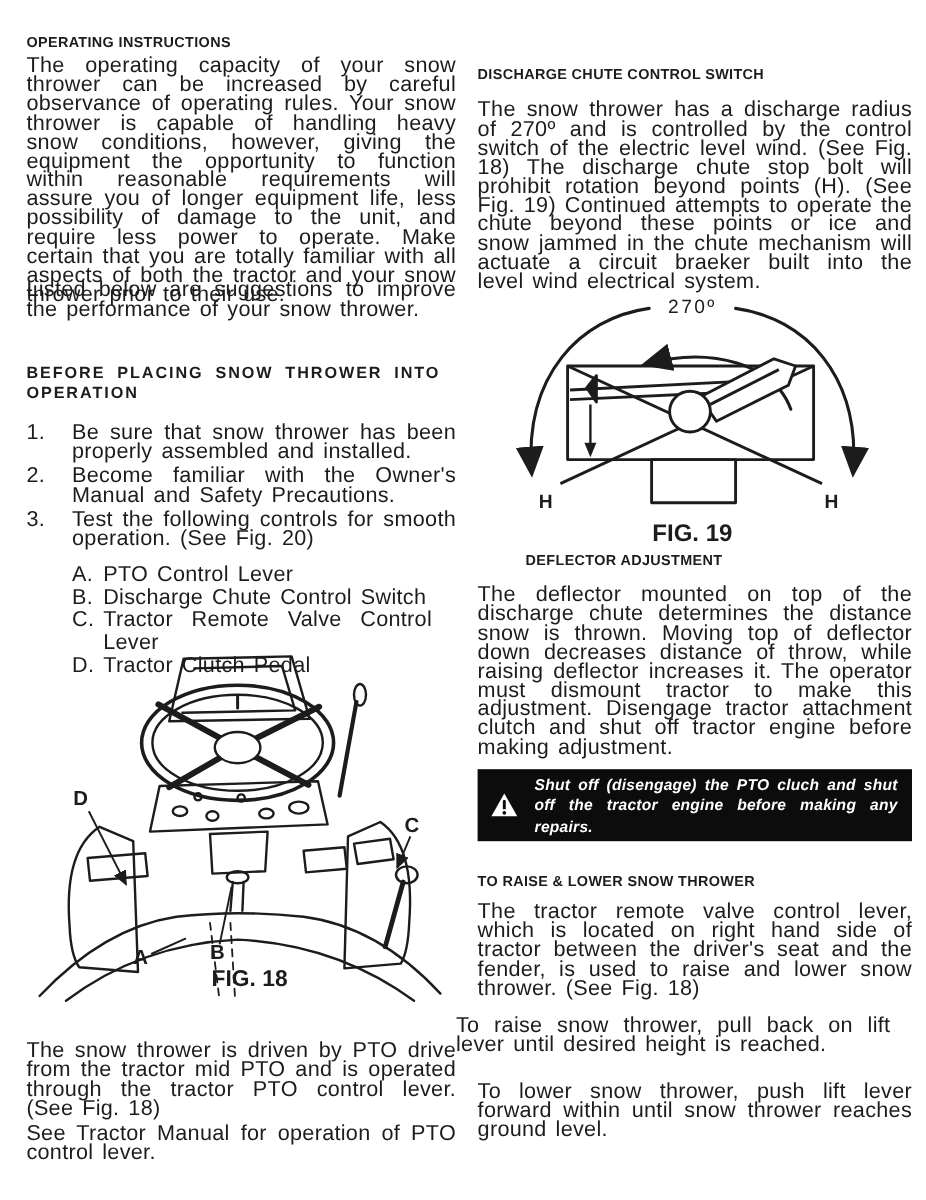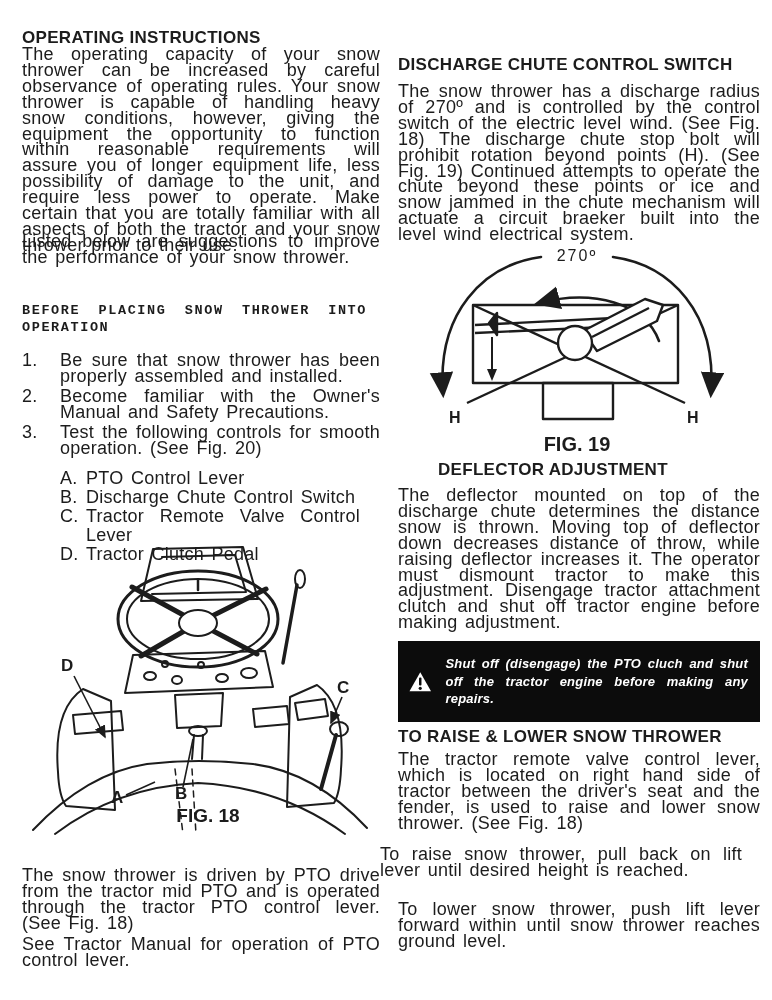--- a/index.html
+++ b/index.html
@@ -5,21 +5,21 @@
   html,body { margin:0; padding:0; background:#ffffff; }
   .page {
     position:relative; width:772px; height:1000px; background:#ffffff;
     font-family:"Liberation Sans", sans-serif; color:#1c1c1c; overflow:hidden;
   }
   .blk { position:absolute; }
   .body-text {
     font-size:18px; line-height:15.9px; text-align:justify;
     letter-spacing:0.25px; word-spacing:2.2px;
   }
-  .head { font-weight:700; font-size:17px; letter-spacing:0.3px; }
+  .head { font-weight:700; font-size:12px; letter-spacing:0.3px; }
   .head-wide { font-weight:700; font-size:13.5px; letter-spacing:1.6px; word-spacing:4px; line-height:16.5px; text-align:justify; }
   .list .row { display:grid; grid-template-columns:38px 1fr; margin-bottom:4px; }
   .list .row .txt { text-align:justify; }
   .ctl .row { display:grid; grid-template-columns:26px 1fr; line-height:19px; }
   .warnbox {
     background:#0c0c0c; color:#ffffff; display:flex; align-items:center;
     padding:8px 12px 8px 10px; box-sizing:border-box;
   }
   .warntxt {
     font-style:italic; font-weight:700; font-size:13px; line-height:17.5px;
@@ -32,21 +32,21 @@
 <body>
 
 <div class="page">
 
   <div class="blk head" style="left:22px; top:28px; width:358px;">OPERATING INSTRUCTIONS</div>
 
   <div class="blk body-text" style="left:22px; top:47px; width:358px;">The operating capacity of your snow thrower can be increased by careful observance of operating rules.  Your snow thrower is capable of handling heavy snow conditions, however, giving the equipment the opportunity to function within reasonable requirements will assure you of longer equipment life, less possibility of damage to the unit, and require less power to operate.  Make certain that you are totally familiar with all aspects of both the tractor and your snow thrower prior to their use.</div>
 
   <div class="blk body-text" style="left:22px; top:234px; width:358px;">Listed below are suggestions to improve the performance of your snow thrower.</div>
 
-  <div class="blk head-wide" style="left:22px; top:303px; width:345px;font-family:Liberation Mono, monospace;">BEFORE PLACING SNOW THROWER INTO OPERATION</div>
+  <div class="blk head-wide" style="left:22px; top:303px; width:345px;">BEFORE PLACING SNOW THROWER INTO OPERATION</div>
 
   <div class="blk body-text list" style="left:22px; top:353px; width:358px;">
     <div class="row">
       <span>1.</span>
       <span class="txt">Be sure that snow thrower has been properly assembled and installed.</span>
     </div>
     <div class="row">
       <span>2.</span>
       <span class="txt">Become familiar with the Owner's Manual and Safety Precautions.</span>
     </div>
@@ -191,21 +191,21 @@
       <text x="44" y="180">H</text>
       <text x="282" y="180">H</text>
     </g>
     <text x="172" y="208" text-anchor="middle" font-size="20" class="figcap" fill="#1c1c1c">FIG. 19</text>
   </svg>
 
   <div class="blk head" style="left:398px; top:460px; width:362px;margin-left:40px;">DEFLECTOR ADJUSTMENT</div>
 
   <div class="blk body-text" style="left:398px; top:488px; width:362px;">The deflector mounted on top of the discharge chute determines the distance snow is thrown.  Moving top of deflector down decreases distance of throw, while raising deflector increases it.  The operator must dismount tractor to make this adjustment.  Disengage tractor attachment clutch and shut off tractor engine before making adjustment.</div>
 
-  <div class="blk warnbox" style="left:398px; top:641px; width:362px; height:81px;align-items:center;">
+  <div class="blk warnbox" style="left:398px; top:641px; width:362px; height:60px;align-items:center;">
     <svg width="50" height="46" viewBox="0 0 50 46">
       <path d="M25,3 L47,42 L3,42 Z" fill="#ffffff"></path>
       <rect x="22.5" y="14" width="5" height="16" rx="2" fill="#0c0c0c"></rect>
       <circle cx="25" cy="36" r="3.2" fill="#0c0c0c"></circle>
     </svg>
     <div class="warntxt">Shut off (disengage) the PTO cluch and shut off the tractor engine before making any repairs.</div>
   </div>
 
   <div class="blk head" style="left:398px; top:727px; width:362px;">TO RAISE &amp; LOWER SNOW THROWER</div>
 

